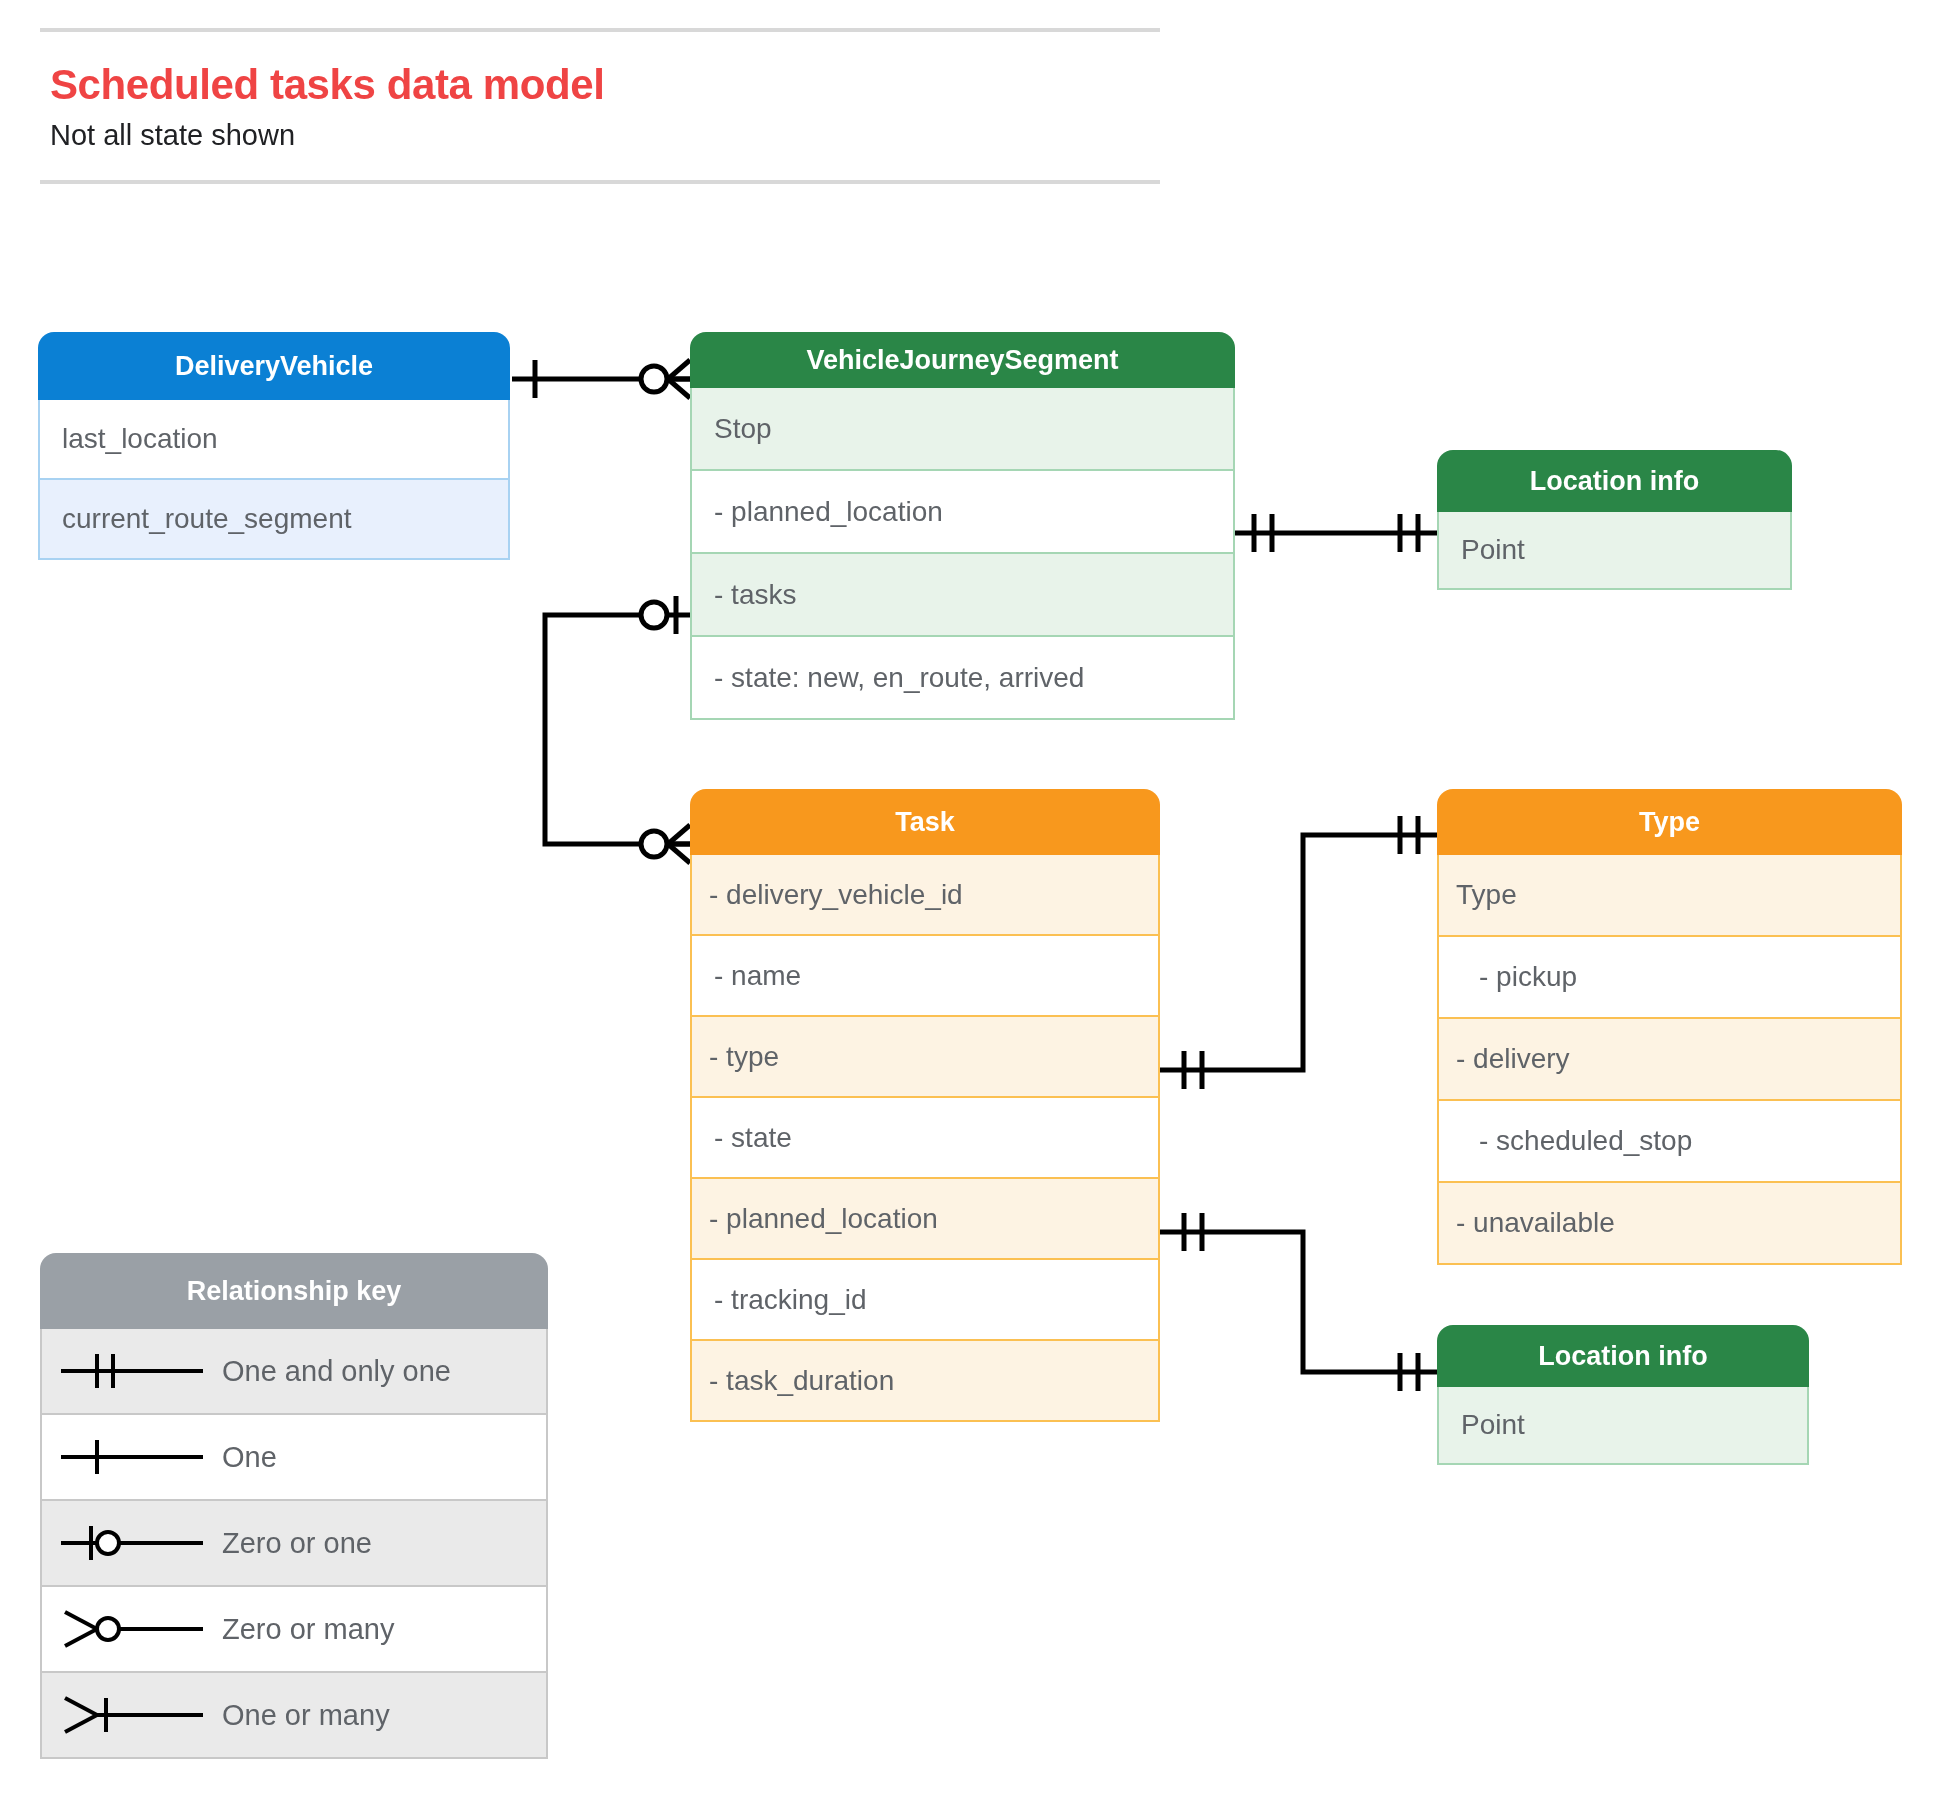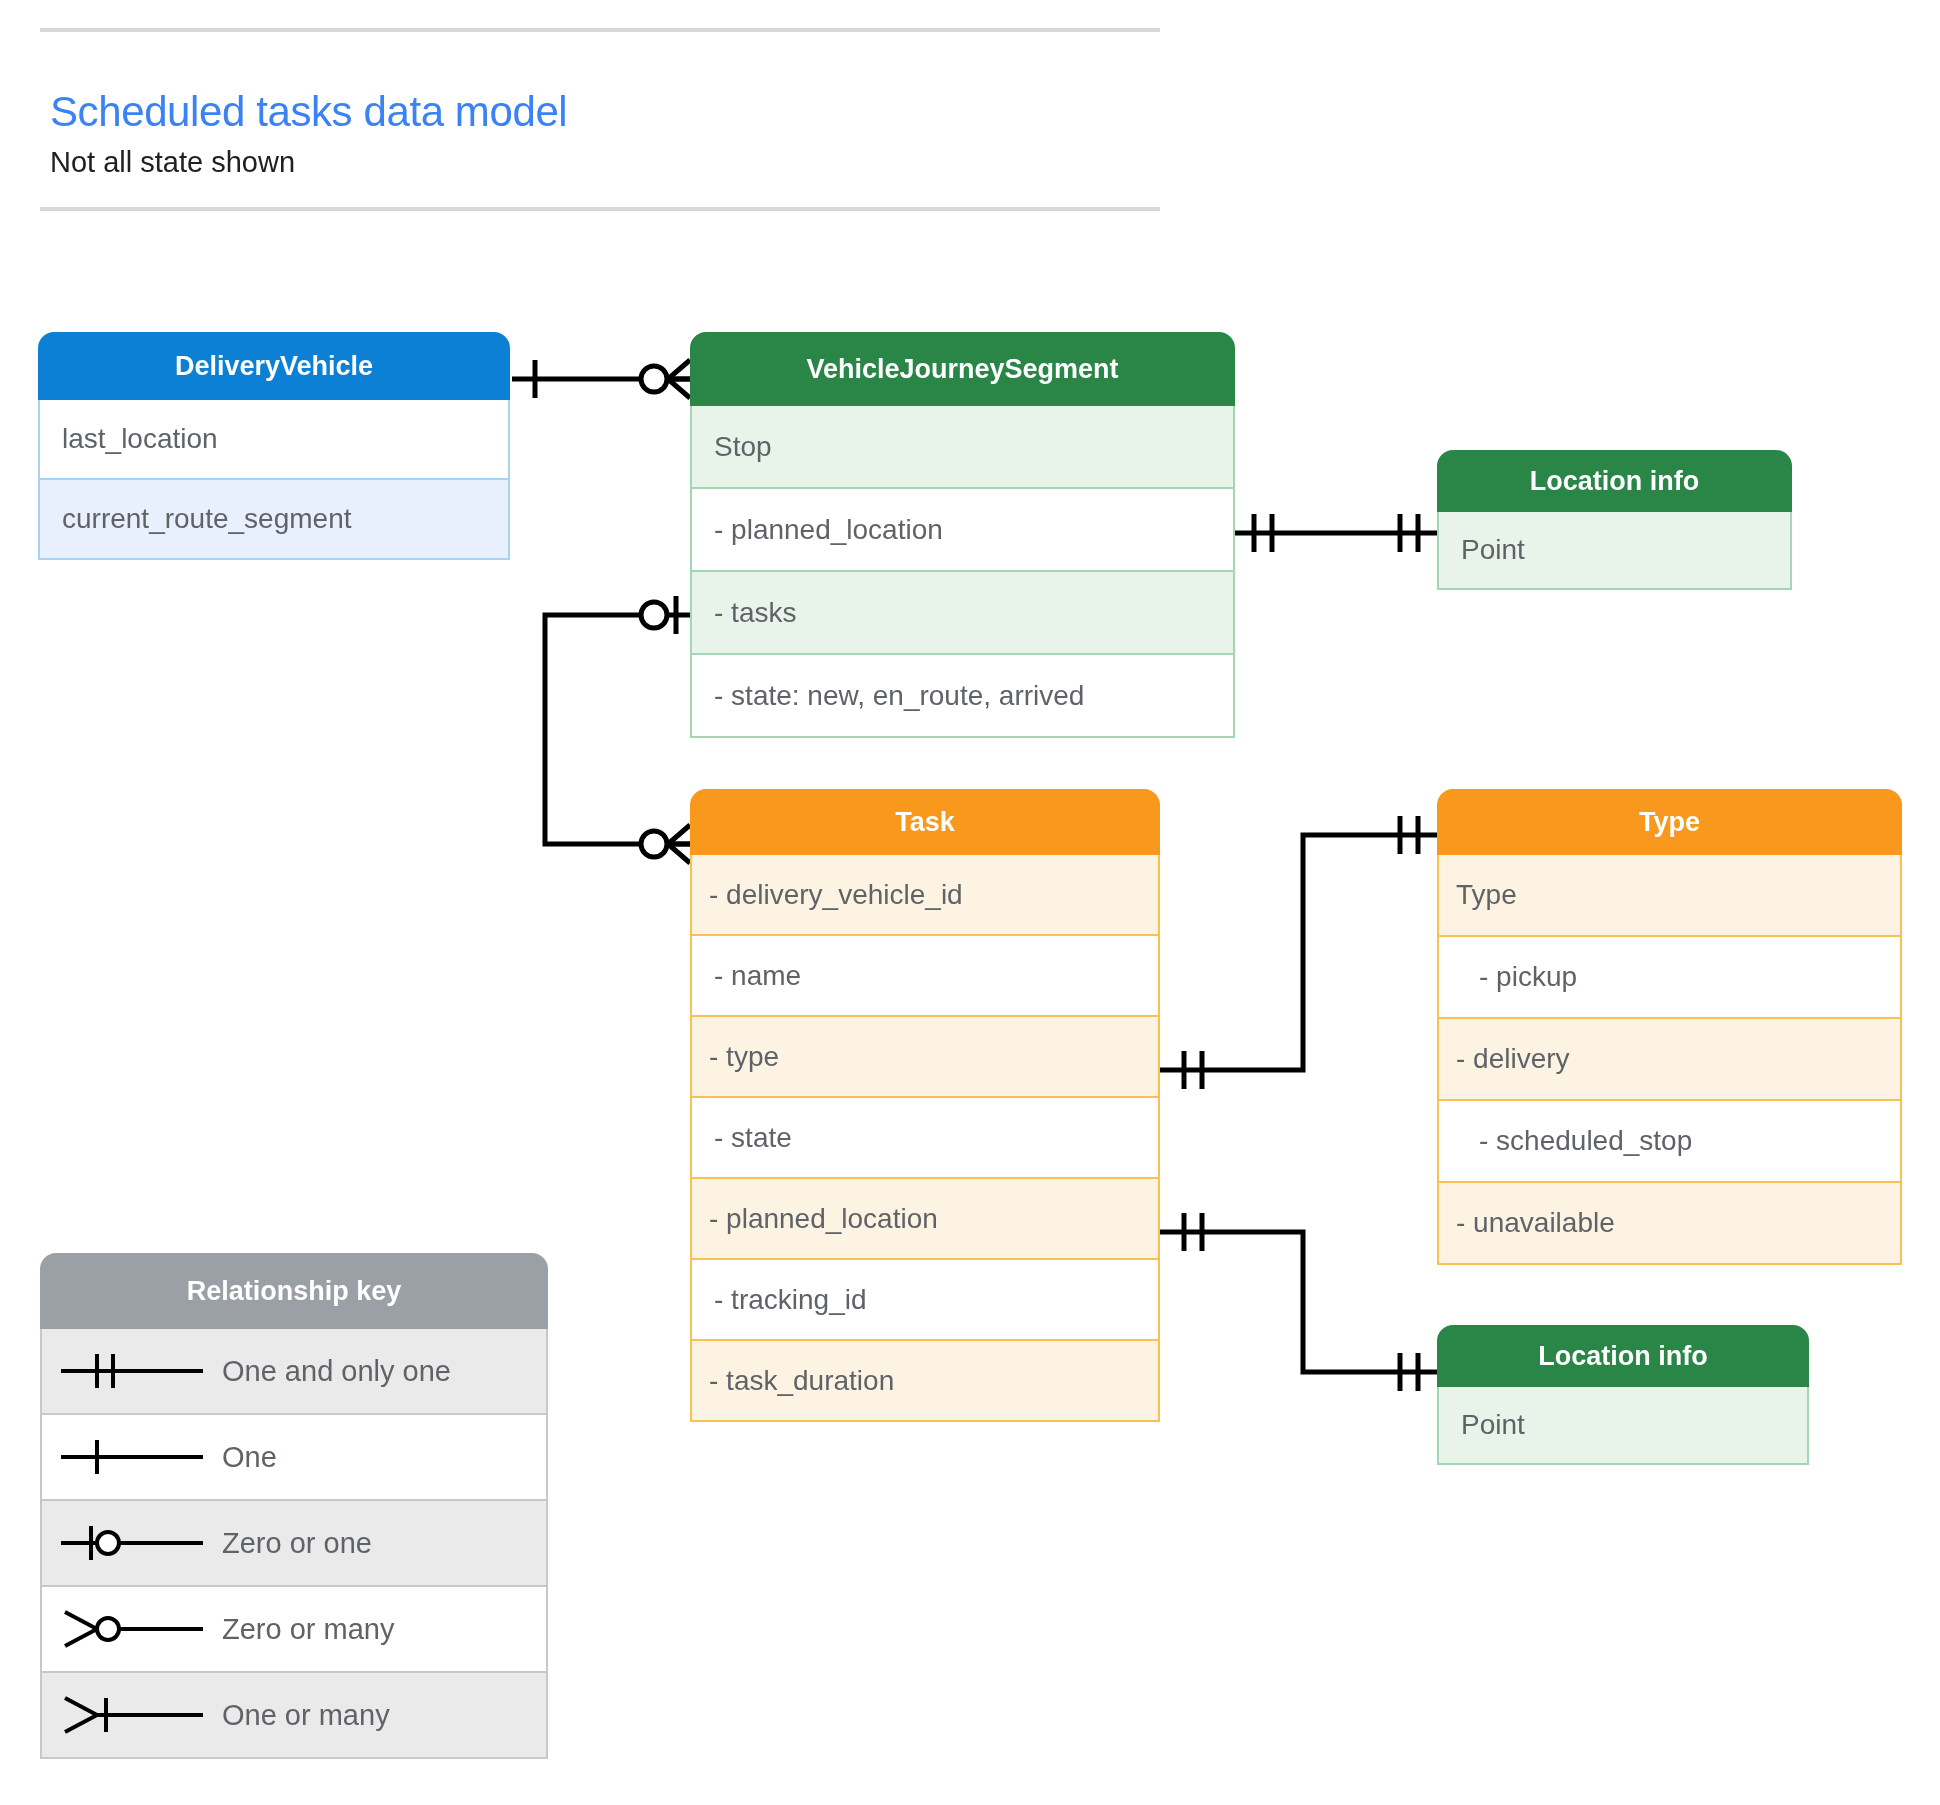--- a/index.html
+++ b/index.html
@@ -25,25 +25,24 @@
   #doc-header .rule {
     height: 4px;
     background: #d8d8d8;
     width: 1120px;
   }
   #doc-header .hdr-inner {
     padding: 30px 0 28px 10px;
   }
   #page-title {
     font-size: 42px;
-    font-weight: normal;
-    color: #3b82f6;
+    font-weight: bold;
+    color: #ef4444;
     letter-spacing: -0.4px;
     line-height: 1.1;
-    margin-top: 27px;
   }
   #page-subtitle {
     font-size: 29px;
     color: #202124;
     margin-top: 12px;
     line-height: 1.1;
   }
 
   
   .entity {
@@ -95,21 +94,21 @@
 
   
   .theme-grey .entity-title { background: #9aa0a6; }
 
   
   #box-delivery-vehicle { left: 38px; top: 332px; width: 472px; }
   #box-delivery-vehicle .entity-title { height: 68px; }
   #box-delivery-vehicle .entity-row { height: 80px; }
 
   #box-vjs { left: 690px; top: 332px; width: 545px; }
-  #box-vjs .entity-title { height: 74px; }
+  #box-vjs .entity-title { height: 56px; }
   #box-vjs .entity-row { height: 83px; }
 
   #box-loc-top { left: 1437px; top: 450px; width: 355px; }
   #box-loc-top .entity-title { height: 62px; }
   #box-loc-top .entity-row { height: 78px; }
 
   #box-task { left: 690px; top: 789px; width: 470px; }
   #box-task .entity-title { height: 66px; }
   #box-task .entity-row { height: 81px; }
 

